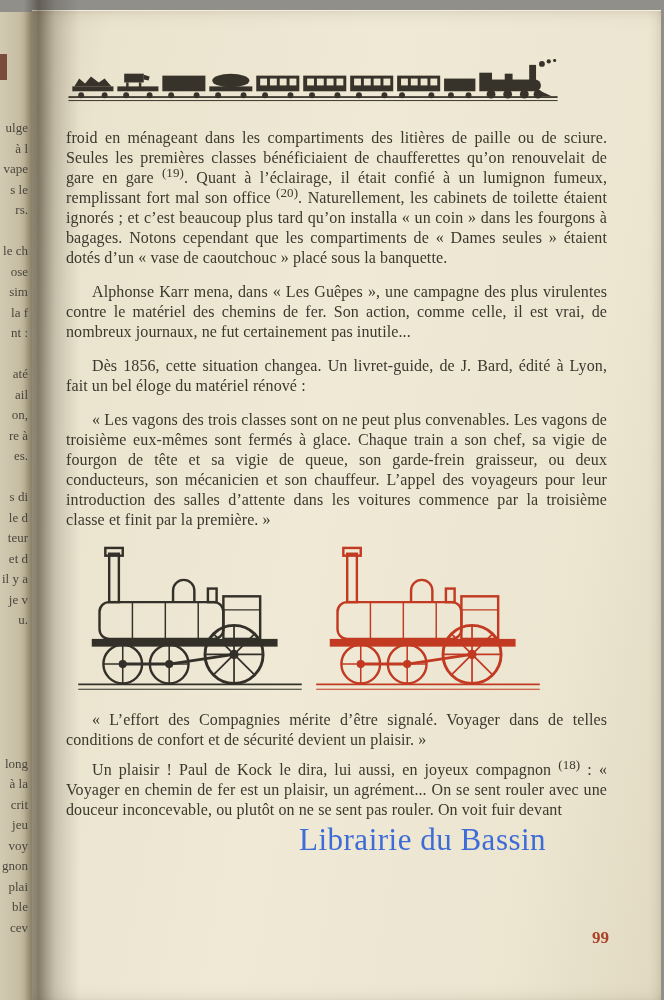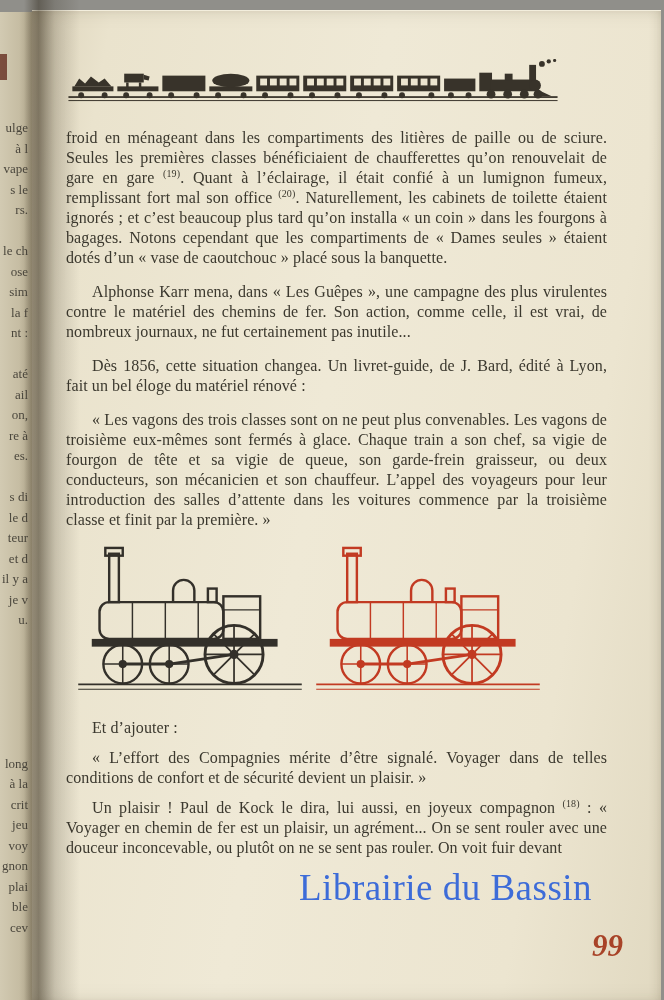--- a/index.html
+++ b/index.html
@@ -45,35 +45,35 @@
   .text {
     padding:0 54px 0 34px; color:var(--ink,#3b382e);
     font-size:16px; line-height:20px; text-align:justify;
     letter-spacing:.1px;
   }
   .text p { margin:0; }
   .indent { text-indent:26px; }
   .mt-lg { margin-top:20px !important; }
   .mt-md { margin-top:14px !important; }
   .mt-sm { margin-top:10px !important; }
-  sup { font-size:10px; line-height:0; }
+  sup { font-size:13px; line-height:0; }
 
   .locos { display:flex; gap:10px; margin:16px 0 0 44px; }
   .loco-black { color:var(--loco-black,#33302a); }
   .loco-red   { color:var(--illustration-red,#c23a22); }
 
   .watermark {
     position:absolute; left:299px; top:822px; z-index:6;
-    font-size:37px; letter-spacing:.5px;
-    color:var(--watermark-blue,#2f62d9); opacity:.92;margin-top:44px;
+    font-size:31px; letter-spacing:.5px;
+    color:var(--watermark-blue,#2f62d9); opacity:.92;
   }
 
   .pagenum {
     position:absolute; left:592px; top:928px; z-index:2;
-    font-size:31px; font-weight:bold; color:var(--page-number-red,#a84328);font-style:italic;
+    font-size:17px; font-weight:bold; color:var(--page-number-red,#a84328);
   }
 </style>
 </head>
 <body>
 
 <div class="photo">
 
   <div class="left-page">
     <div class="left-frag">ulge
 à l
@@ -265,21 +265,20 @@
             <rect x="152" y="52" width="38" height="44"></rect>
             <line x1="152" y1="66" x2="190" y2="66" stroke-width="1.5"></line>
             <line x1="48" y1="122" x2="96" y2="122" stroke-width="3"></line>
             <line x1="96" y1="122" x2="163" y2="112" stroke-width="3"></line>
           </g>
         </svg>
       </div>
     </div>
 
     <div class="text">
-      <p class="indent" style="margin-top:18px">Et d’ajouter :</p>
       <p class="indent mt-sm">« L’effort des Compagnies mérite d’être signalé. Voyager dans de telles conditions de confort et de sécurité devient un plaisir. »</p>
       <p class="indent mt-sm"><span>Un plaisir ! Paul de Kock le dira, lui aussi, en joyeux compagnon </span><sup>(18)</sup><span> : « Voyager en chemin de fer est un plaisir, un agrément... On se sent rouler avec une douceur inconcevable, ou plutôt on ne se sent pas rouler. On voit fuir devant</span></p>
     </div>
 
   </div>
 
   <div class="gutter"></div>
 
   <div class="watermark">Librairie du Bassin</div>
 

